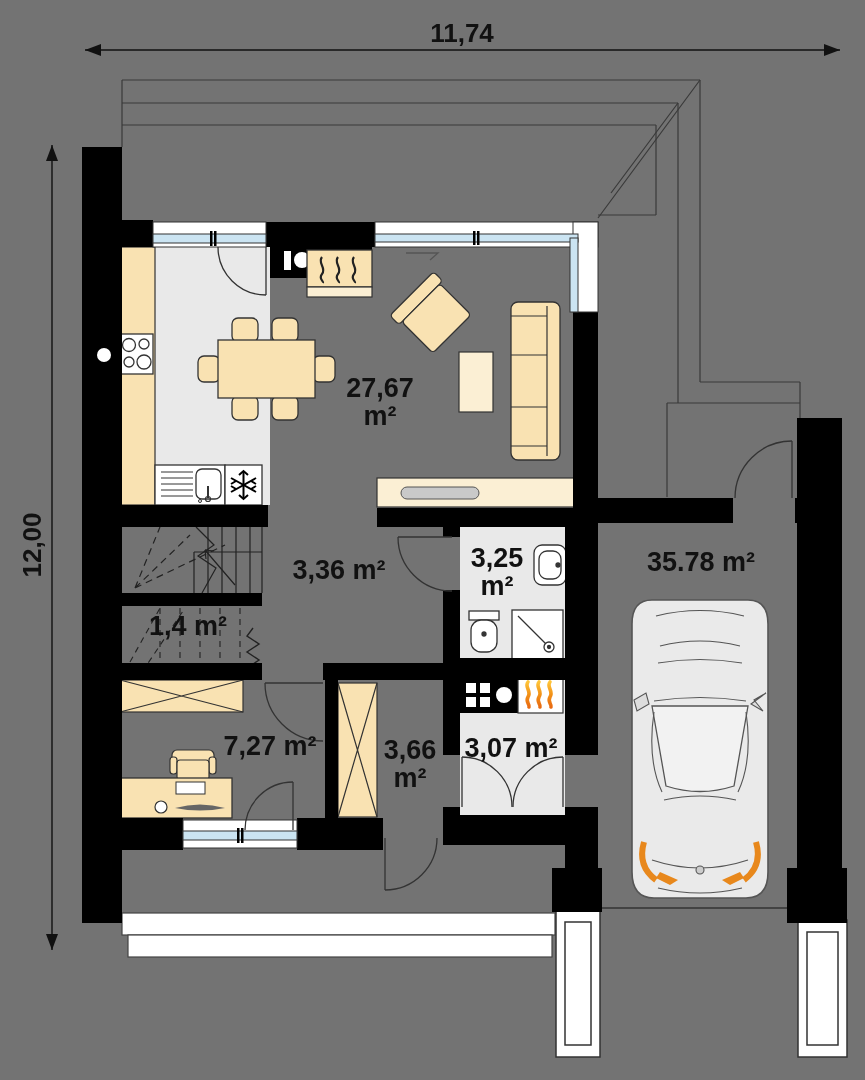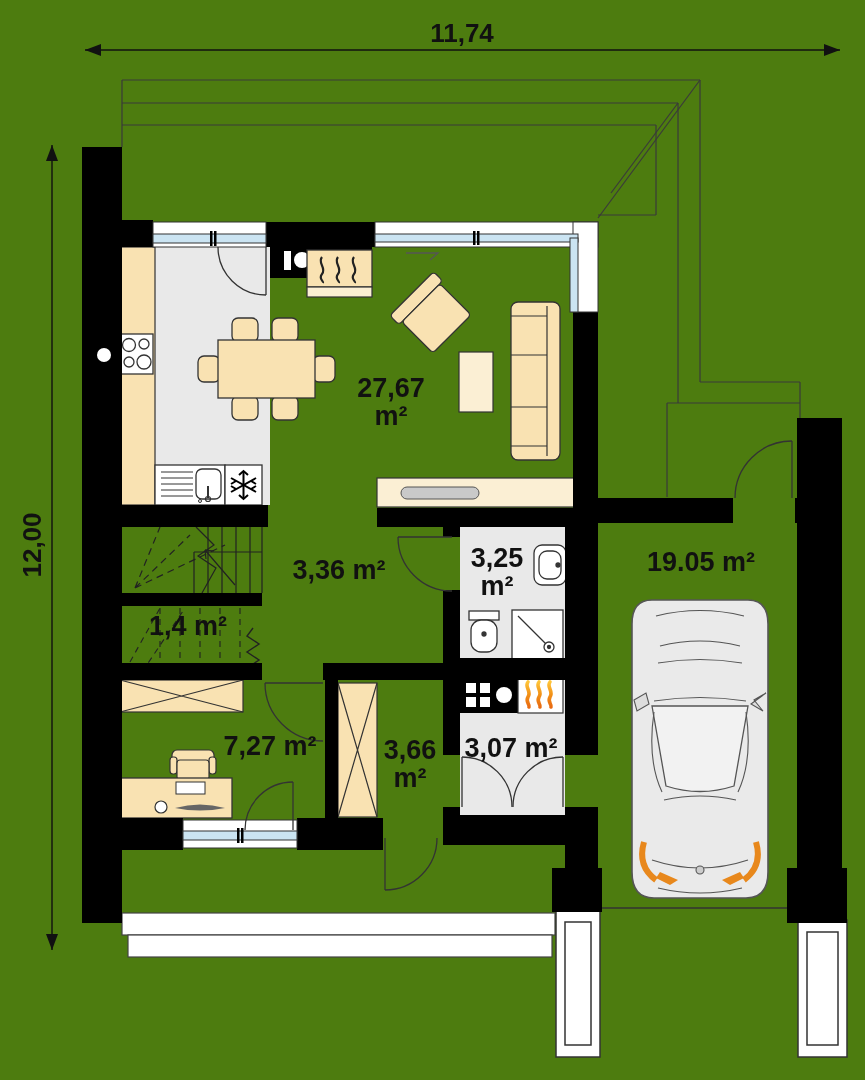--- a/index.html
+++ b/index.html
@@ -1,16 +1,16 @@
 <!DOCTYPE html>
 <html><head>
 <meta charset="utf-8">
 <style>
   html,body{margin:0;padding:0;background:#fff;}
-  .plan{position:relative;width:865px;height:1080px;background:#4d7c0f;overflow:hidden;
+  .plan{position:relative;width:865px;height:1080px;background:#737373;overflow:hidden;
         font-family:"Liberation Sans",sans-serif;}
   .plan svg{position:absolute;left:0;top:0;}
   .room-label{position:absolute;transform:translateX(-50%);text-align:center;
         font-weight:bold;font-size:27px;line-height:28px;color:#111;white-space:nowrap;}
   .dim-label{position:absolute;font-weight:bold;font-size:26px;color:#111;white-space:nowrap;}
   .dim-label.top{transform:translateX(-50%);}
   .dim-label.left{transform:translate(-50%,-50%) rotate(-90deg);}
 </style>
 </head>
 <body>
@@ -312,21 +312,21 @@
     <polygon points="840,50 824,44 824,56" stroke="none"></polygon>
     <line x1="52" y1="145" x2="52" y2="950"></line>
     <polygon points="52,145 46,161 58,161" stroke="none"></polygon>
     <polygon points="52,950 46,934 58,934" stroke="none"></polygon>
   </g>
 </svg>
 
 <div class="dim-label top" style="left:462px;top:18px;">11,74</div>
 <div class="dim-label left" style="left:32px;top:545px;">12,00</div>
 
-<div class="room-label" style="left:391px;top:374px;">
+<div class="room-label" style="left:380px;top:374px;">
   <div>27,67</div>
   <div>m²</div>
 </div>
 <div class="room-label" style="left:339px;top:556px;">
   <div>3,36 m²</div>
 </div>
 <div class="room-label" style="left:497px;top:544px;">
   <div>3,25</div>
   <div>m²</div>
 </div>
@@ -337,15 +337,15 @@
   <div>7,27 m²</div>
 </div>
 <div class="room-label" style="left:410px;top:736px;">
   <div>3,66</div>
   <div>m²</div>
 </div>
 <div class="room-label" style="left:511px;top:718px;margin-top:16px;">
   <div>3,07 m²</div>
 </div>
 <div class="room-label" style="left:701px;top:548px;">
-  <div>19.05 m²</div>
+  <div>35.78 m²</div>
 </div>
 </div>
 
 </body></html>

